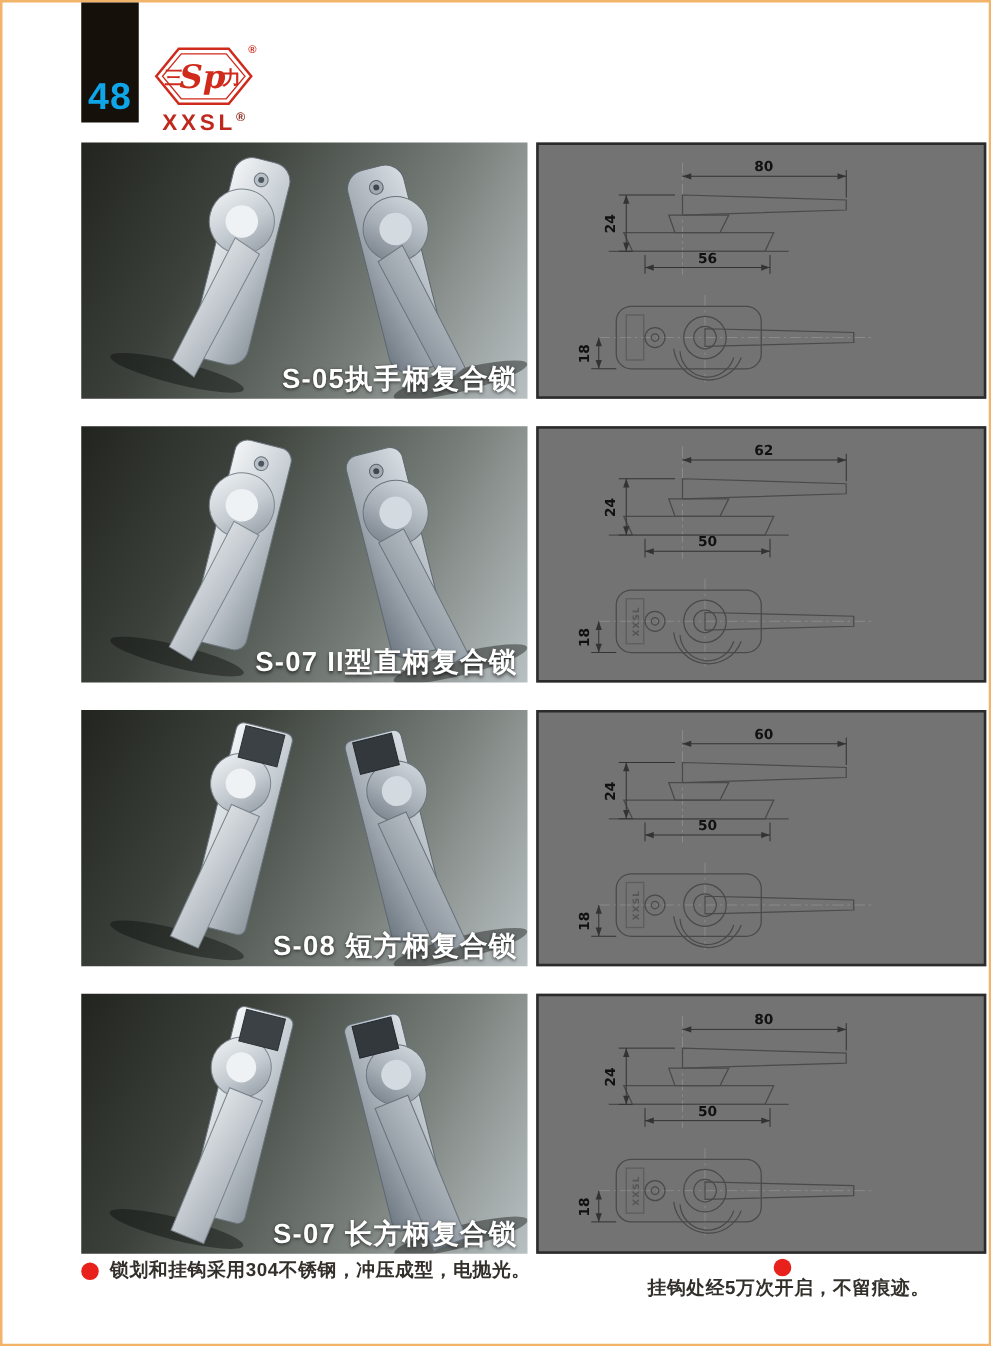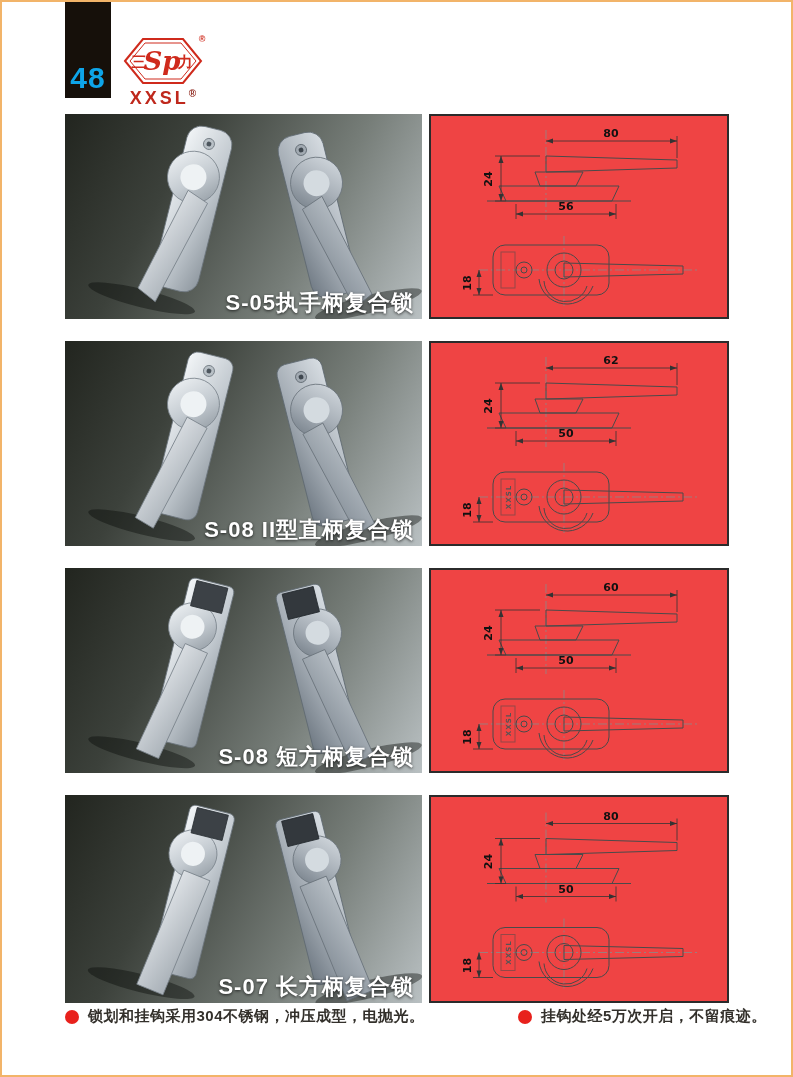--- a/index.html
+++ b/index.html
@@ -32,36 +32,36 @@
   .photo-panel{
     position:absolute;left:63px;top:0;width:357px;height:100%;
     background:linear-gradient(118deg,#22251f 0%,#3c413b 30%,#767d78 66%,#b9c0c2 100%);
     overflow:hidden;
   }
   .photo-label{
     position:absolute;right:8px;bottom:1px;color:#ffffff;font-size:22px;font-weight:bold;
     text-shadow:0 1px 3px rgba(0,0,0,.7);letter-spacing:1px;white-space:nowrap;
   }
   .drawing-panel{
-    position:absolute;left:427px;top:0;width:300px;height:100%;
-    background:#ef4444;border:2px solid #2b2b2b;box-sizing:border-box;
+    position:absolute;left:427px;top:0;width:360px;height:100%;
+    background:#737373;border:2px solid #2b2b2b;box-sizing:border-box;
   }
   .ln{fill:none;stroke:#4a4a4a;stroke-width:1;}
   .cl{fill:none;stroke:#8a8a8a;stroke-width:.8;stroke-dasharray:9 3 2 3;}
   .dim{fill:none;stroke:#333;stroke-width:.8;}
   .arr{fill:#333;stroke:none;}
   .dimt{font-family:"DejaVu Sans",sans-serif;font-size:11px;font-weight:bold;fill:#111;}
   .markt{font-family:"DejaVu Sans",sans-serif;font-size:7px;font-weight:bold;fill:#555;letter-spacing:1px;}
 
   
   .footer-note{position:absolute;top:1005px;display:flex;align-items:center;}
   .footer-note .dot{width:14px;height:14px;border-radius:50%;background:#e8211c;margin-right:9px;flex:none;}
   .footer-note .note-text{font-size:15px;font-weight:bold;color:#33302b;white-space:nowrap;letter-spacing:.5px;}
   .note-1{left:63px;}
-  .note-2{left:516px;}
+  .note-2{left:516px;flex-direction:column;}
 </style>
 </head>
 <body>
 
 <svg width="0" height="0" style="position:absolute" aria-hidden="true">
   <defs>
     <linearGradient id="gBody" x1="0" y1="0" x2="1" y2="1">
       <stop offset="0" stop-color="#f3f6f8"></stop>
         <stop offset=".55" stop-color="#c4cbd1"></stop>
         <stop offset="1" stop-color="#8d969e"></stop>
@@ -185,21 +185,21 @@
         <g transform="translate(252,100) rotate(-14) scale(-1,1)">
           <ellipse cx="-28" cy="100" rx="55" ry="9" fill="rgba(5,8,5,.4)"></ellipse>
           <rect x="-23" y="-82" width="46" height="166" rx="10" fill="url(#gBodyD)" stroke="#5e6870" stroke-width=".8"></rect>
           <circle cx="-7" cy="-30" r="26" fill="url(#gBodyD)" stroke="#6b747c" stroke-width=".8"></circle>
           <circle cx="-7" cy="-30" r="13" fill="#d4dbe0"></circle>
           <circle cx="0" cy="-66" r="5.5" fill="#a2aab2" stroke="#59626a" stroke-width=".8"></circle>
           <circle cx="0" cy="-66" r="2.4" fill="#3f474f"></circle>
           <polygon points="-10,-16 12,-10 -16,100 -36,94" fill="url(#gHandleD)" stroke="#69727a" stroke-width=".8"></polygon>
         </g>
       </svg>
-      <div class="photo-label">S-08 II型直柄复合锁</div>
+      <div class="photo-label">S-07 II型直柄复合锁</div>
     </div>
     <div class="drawing-panel">
       <svg width="296" height="201" viewBox="0 0 296 201">
         <line class="cl" x1="115" y1="14" x2="115" y2="104"></line>
         <polygon class="ln" points="115,40 246,44 246,52 115,56"></polygon>
         <path class="ln" d="M104,56 L152,56 L145,70 L109,70 Z"></path>
         <path class="ln" d="M68,70 L188,70 L181,85 L75,85 Z"></path>
         <line class="ln" x1="56" y1="85" x2="200" y2="85"></line>
         <line class="dim" x1="246" y1="42" x2="246" y2="20"></line>
         <line class="dim" x1="115" y1="25" x2="246" y2="25"></line>

